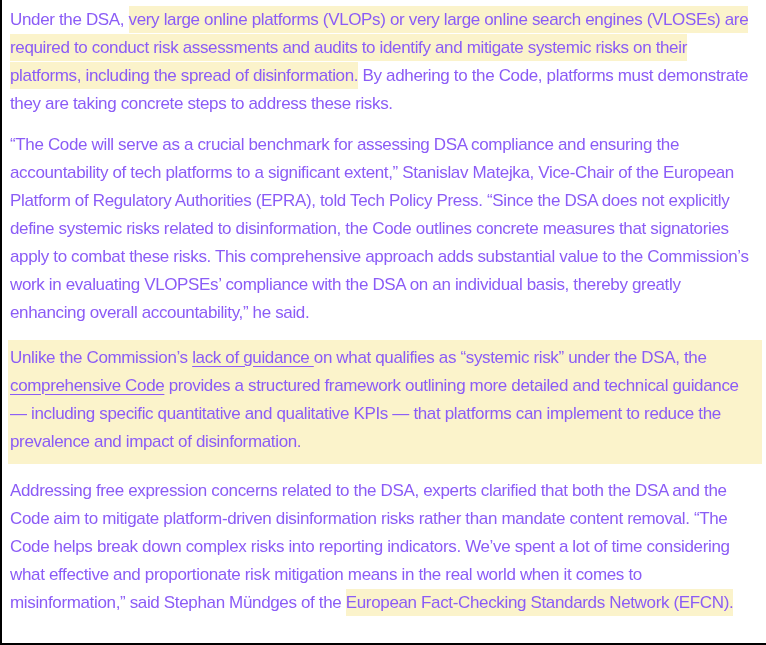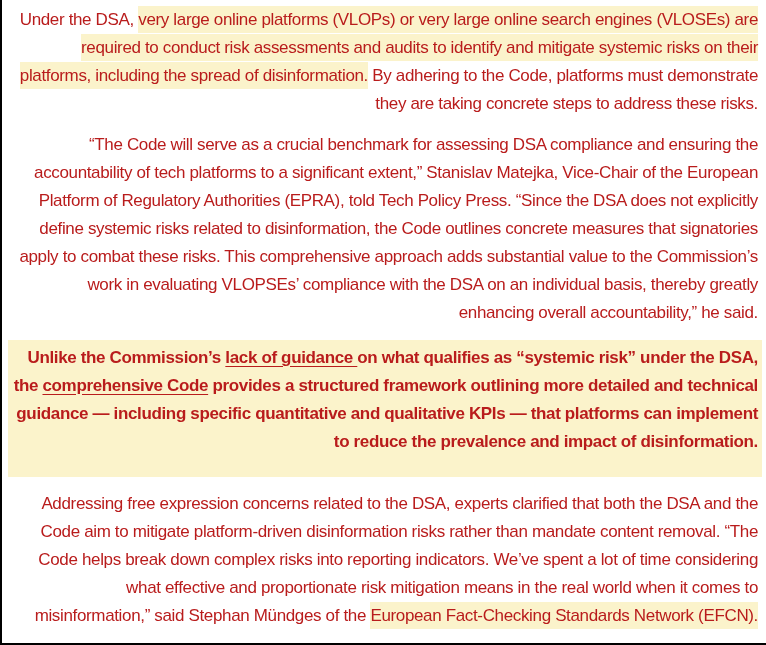--- a/index.html
+++ b/index.html
@@ -17,32 +17,30 @@
     border-bottom: 2px solid #000000;
     overflow: hidden;
   }
   .article {
     box-sizing: border-box;
     padding: 6px 8px 0 8px;
     font-family: "Liberation Sans", sans-serif;
     font-size: 17px;
     letter-spacing: -0.35px;
     line-height: 28px;
-    color: #b91c1c;
-    text-align: right;
+    color: #8b5cf6;
   }
   .article p {
     margin: 0 0 13px 0;
   }
   .article p.block-highlight {
     background: #fbf3cb;
-    padding: 4px 4px 21px 2px;
+    padding: 4px 4px 8px 2px;
     margin-left: -2px;
     margin-right: -4px;
-    font-weight: bold;
   }
   .hl {
     background: #fbf3cb;
     color: inherit;
     padding: 4px 0;
   }
   a.inline-link {
     color: inherit;
     text-decoration: underline;
     text-underline-offset: 3px;

